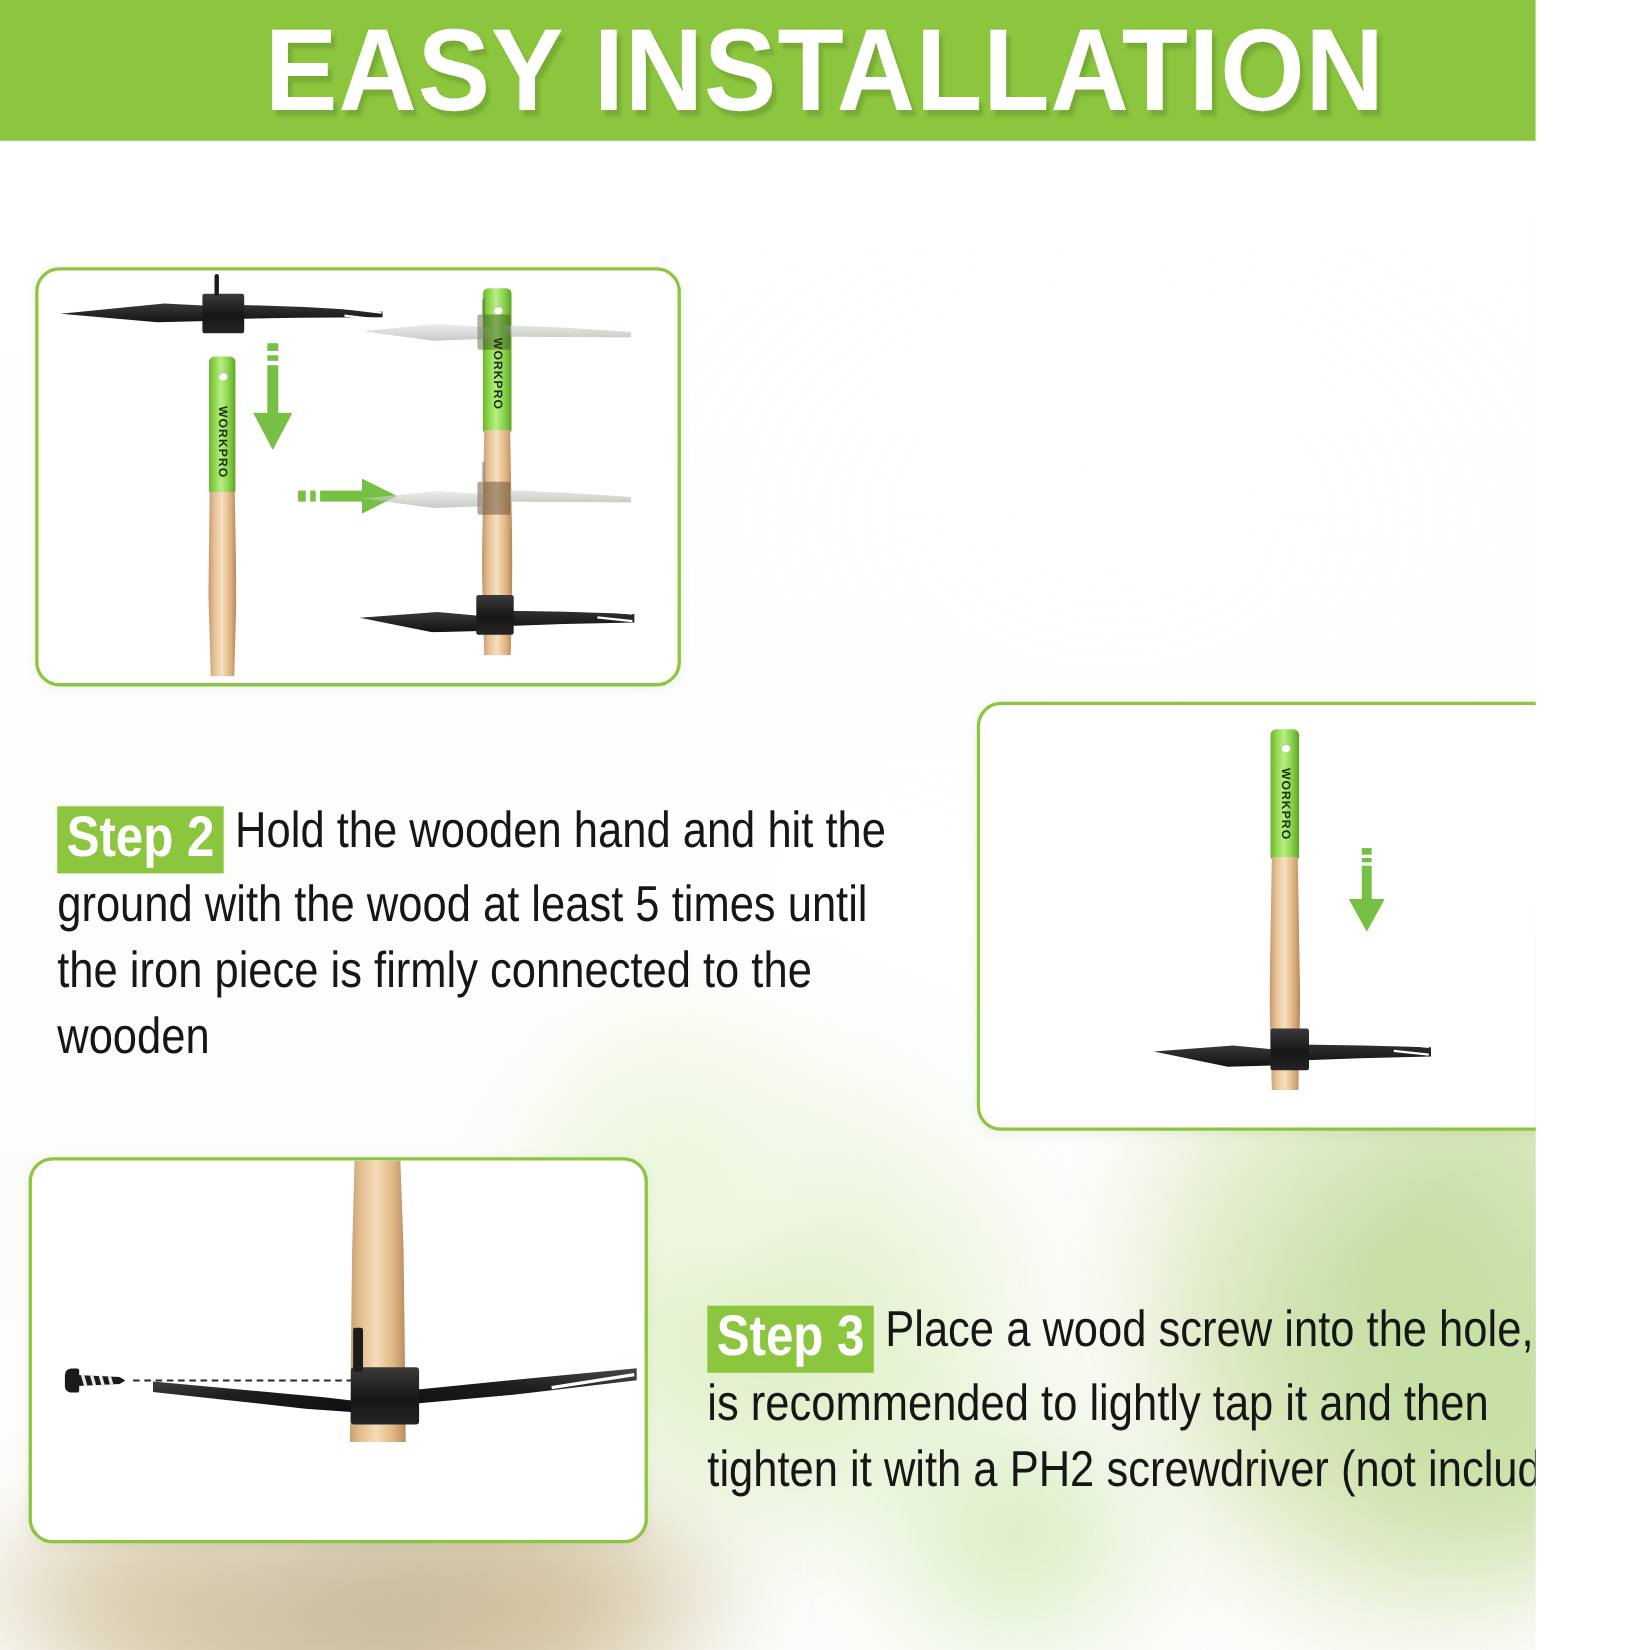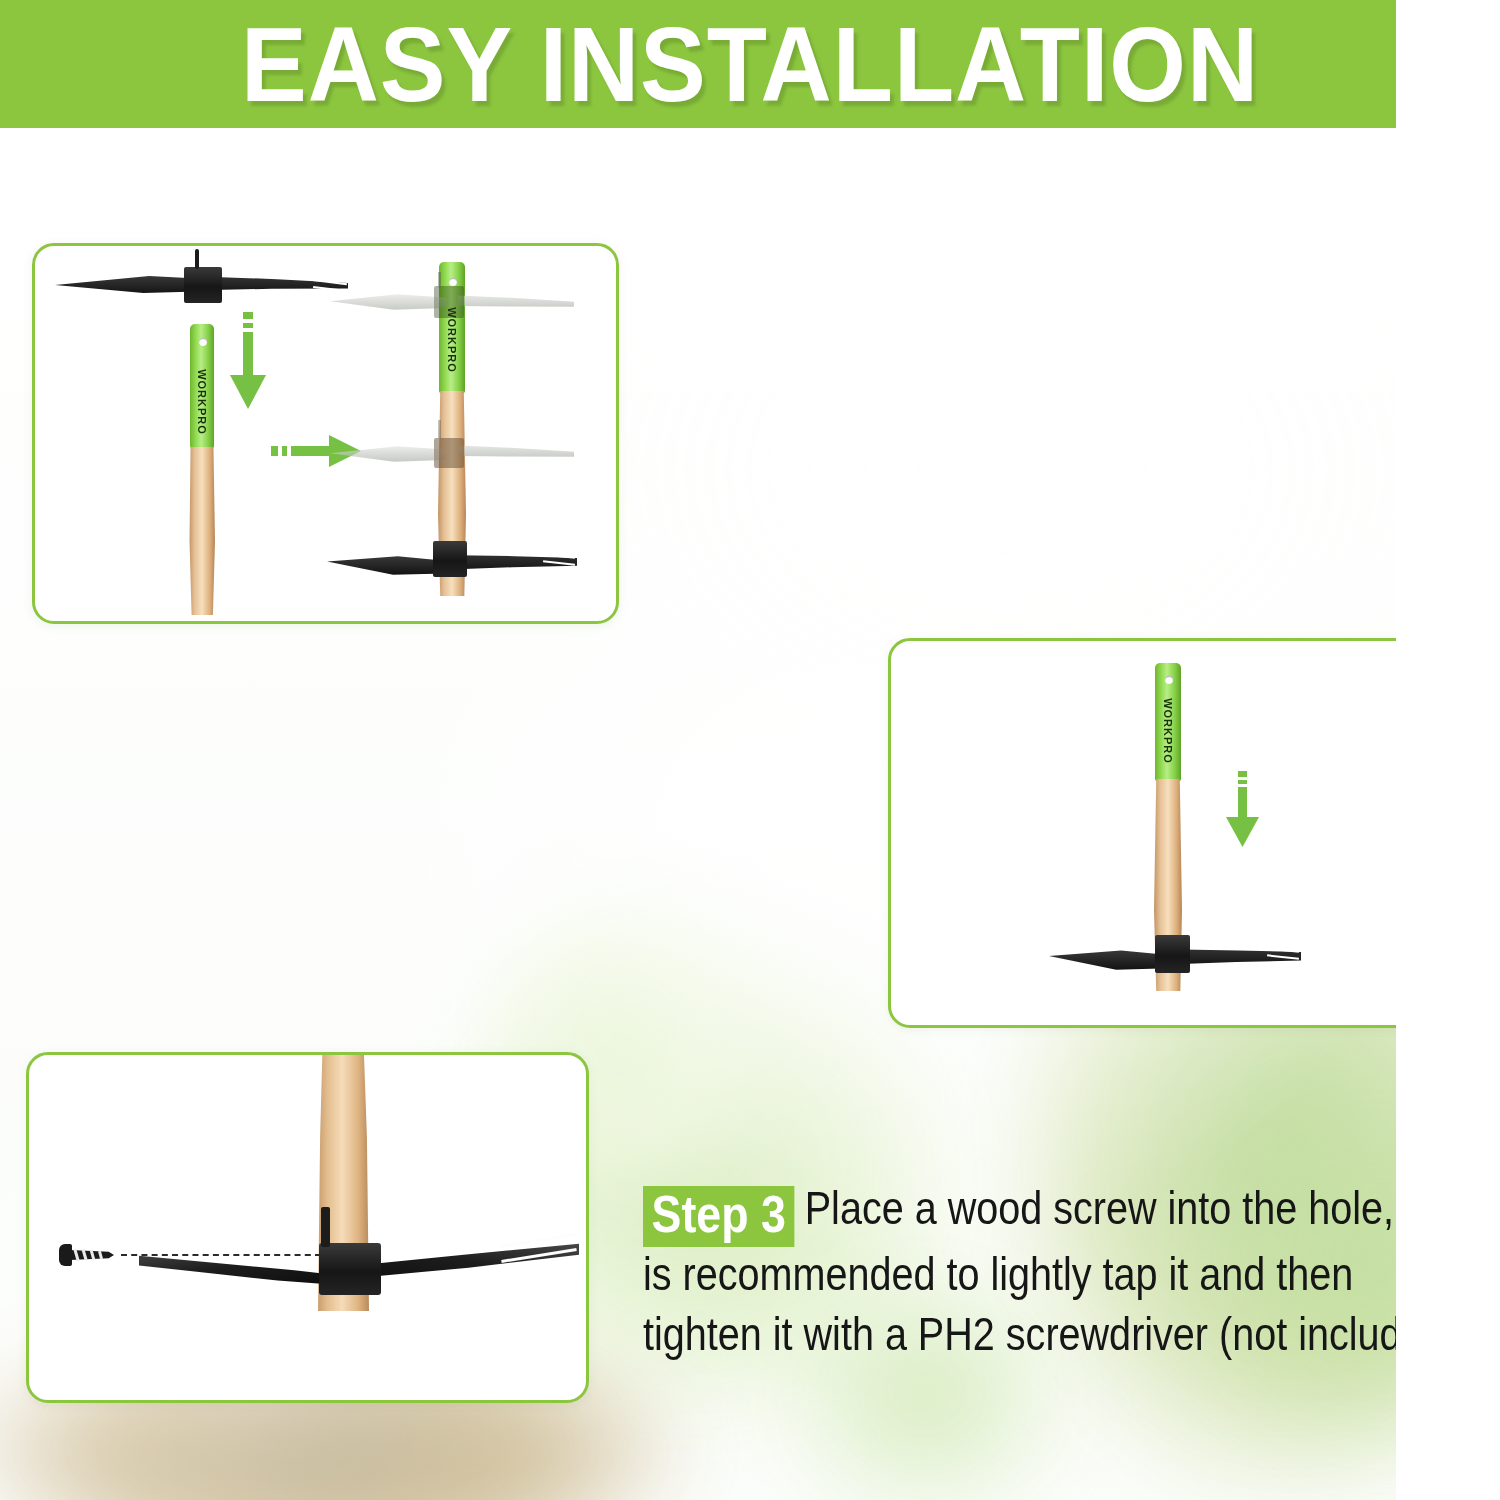--- a/index.html
+++ b/index.html
@@ -201,20 +201,25 @@
           <div style="position:absolute;left:214px;top:14px;width:34px;height:2px;background:#fff;transform:rotate(6deg);"></div>
           <div style="position:absolute;left:216px;top:21px;width:32px;height:2px;background:#fff;transform:rotate(6deg);"></div>
           <div class="collar" style="left:106px;top:0px;width:34px;height:36px;"></div>
         </div>
       </div>
 
     </div>
   </div>
 
 
+  <div class="step-block" style="left:52px;top:725px;width:790px;">
+    <div class="step-text">
+      <span class="step-tag">Step 2</span><span>Hold the wooden hand and hit the ground with the wood at least 5 times until the iron piece is firmly connected to the wooden</span>
+    </div>
+  </div>
 
   <div class="panel" style="left:888px;top:638px;width:576px;height:384px;">
     <div class="panel-inner">
 
       <div class="art" style="left:168px;top:22px;width:260px;height:340px;">
 
         <div class="grip" style="left:96px;top:0px;width:26px;height:118px;"></div>
         <div class="grip-hole" style="left:106px;top:13px;width:8px;height:8px;"></div>
         <div class="grip-label" style="left:74px;top:62px;width:70px;font-size:11px;letter-spacing:1px;
                     transform:rotate(90deg);text-align:center;">WORKPRO</div>

